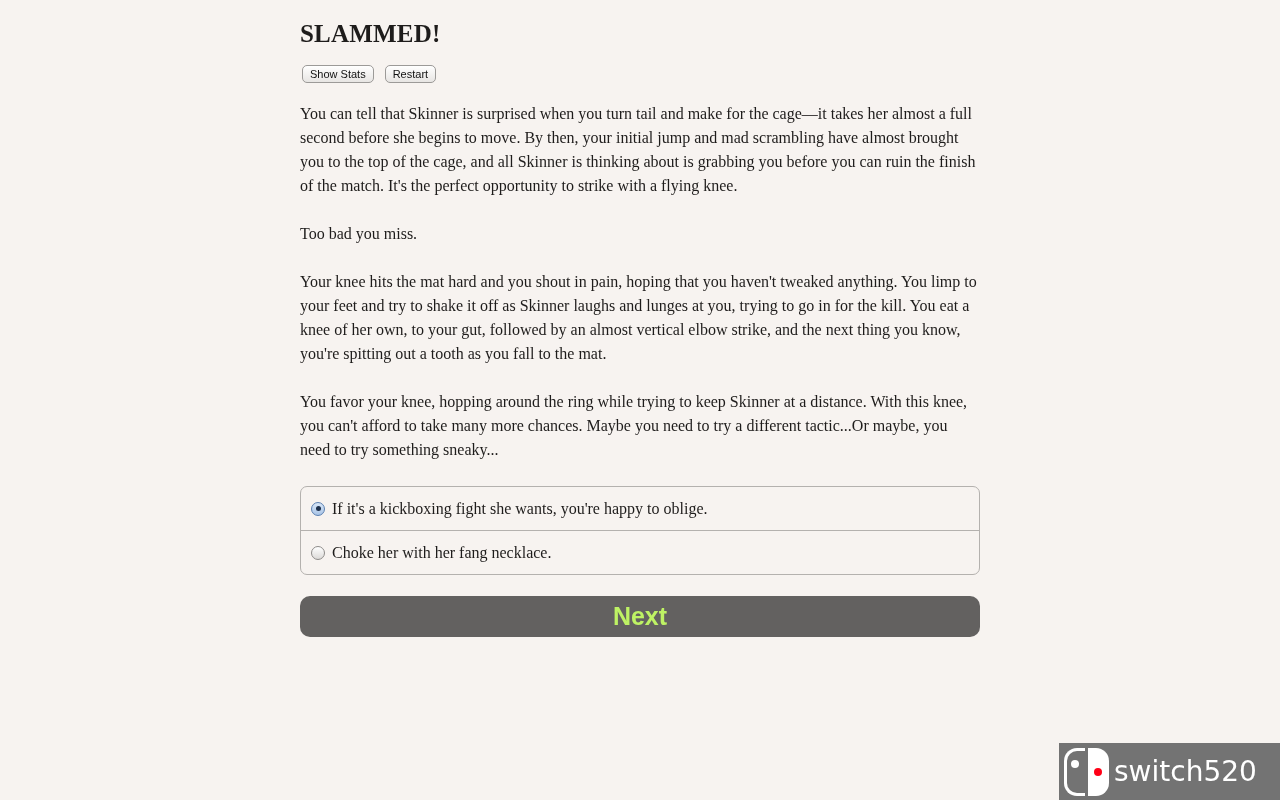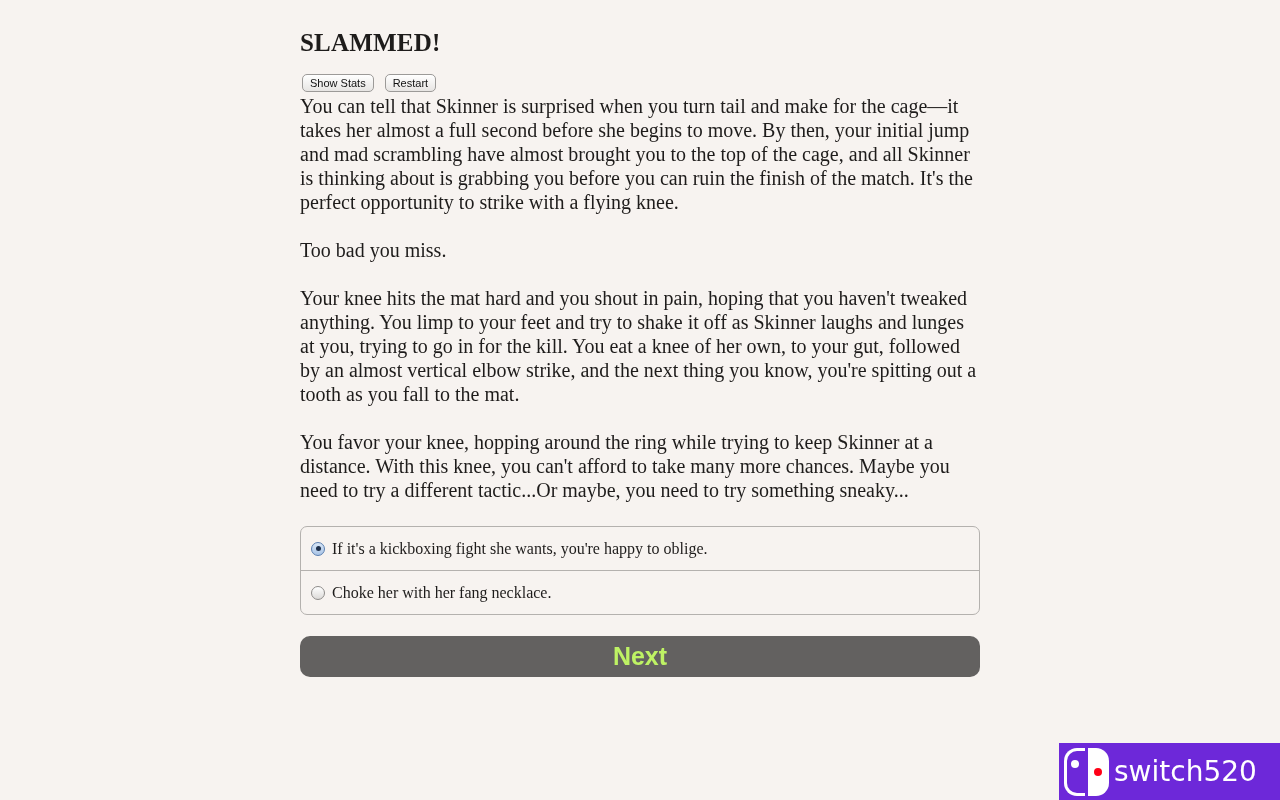--- a/index.html
+++ b/index.html
@@ -2,32 +2,32 @@
 <html><head>
   <meta charset="utf-8">
   <style>
     html, body { margin: 0; padding: 0; }
     body {
       width: 1280px; height: 800px; overflow: hidden; position: relative;
       background: #f7f3f0;
       font-family: "Liberation Serif", "DejaVu Serif", serif;
       color: #1e1c1b;
     }
-    .main { position: absolute; left: 300px; top: 12px; width: 680px; }
+    .main { position: absolute; left: 300px; top: 3px; width: 680px; }
     .title {
       margin: 14px 0 0 0; font-size: 25px; font-weight: bold; letter-spacing: 0.2px;
       height: 34px; line-height: 34px;
     }
     .btnrow { margin-top: 14px; height: 20px; display: flex; gap: 11px; padding-left: 2px; }
     .sysbtn {
       font-family: "Liberation Sans", "DejaVu Sans", sans-serif; font-size: 11px;
       height: 18px; padding: 0 7px; border: 1px solid #9c9a98; border-radius: 5px;
       background: linear-gradient(#ffffff, #e7e5e3); color: #111; line-height: 16px;
     }
-    .story { font-size: 20px; line-height: 24px; }
+    .story { margin-top: 17px; font-size: 16px; line-height: 24px; }
     .story p { margin: 0 0 24px 0; }
     .choices {
       margin-top: 8px; border: 1px solid #b4b1ae; border-radius: 7px; overflow: hidden;
     }
     .choice {
       height: 43px; display: flex; align-items: center; padding-left: 10px;
       border-top: 1px solid #b4b1ae; font-size: 16px;
     }
     .choice:first-child { border-top: none; }
     .radio {
@@ -40,21 +40,21 @@
       content: ""; position: absolute; left: 3.5px; top: 3.5px; width: 5px; height: 5px;
       border-radius: 50%; background: #1d2f4a;
     }
     .next {
       margin-top: 21px; height: 41px; border-radius: 10px; background: #636160;
       color: #bef264; font-family: "Liberation Sans", "DejaVu Sans", sans-serif;
       font-weight: bold; font-size: 25px; display: flex; align-items: center; justify-content: center;
     }
     .wm {
       position: absolute; left: 1059px; top: 743px; width: 221px; height: 57px;
-      background: #6d28d9; display: flex; align-items: center;
+      background: #737373; display: flex; align-items: center;
     }
     .wm-logo { margin-left: 5px; display: flex; gap: 3px; }
     .joy-l {
       width: 21px; height: 48px; border: 3px solid #fff; border-right: none;
       border-radius: 13px 0 0 13px; box-sizing: border-box; position: relative;
     }
     .joy-l::after {
       content: ""; position: absolute; left: 4px; top: 9px; width: 8px; height: 8px;
       border-radius: 50%; background: #fff;
     }

